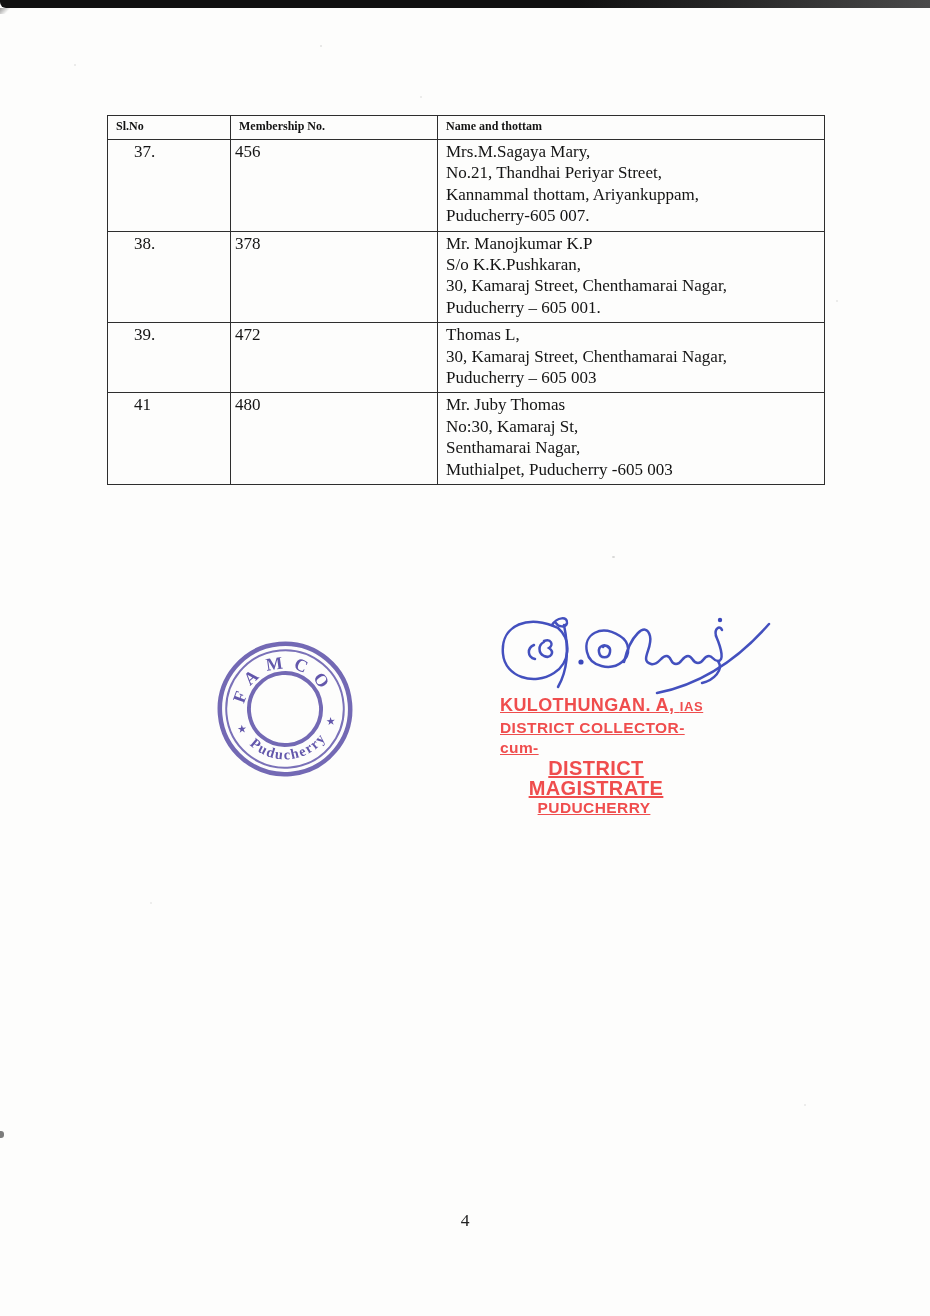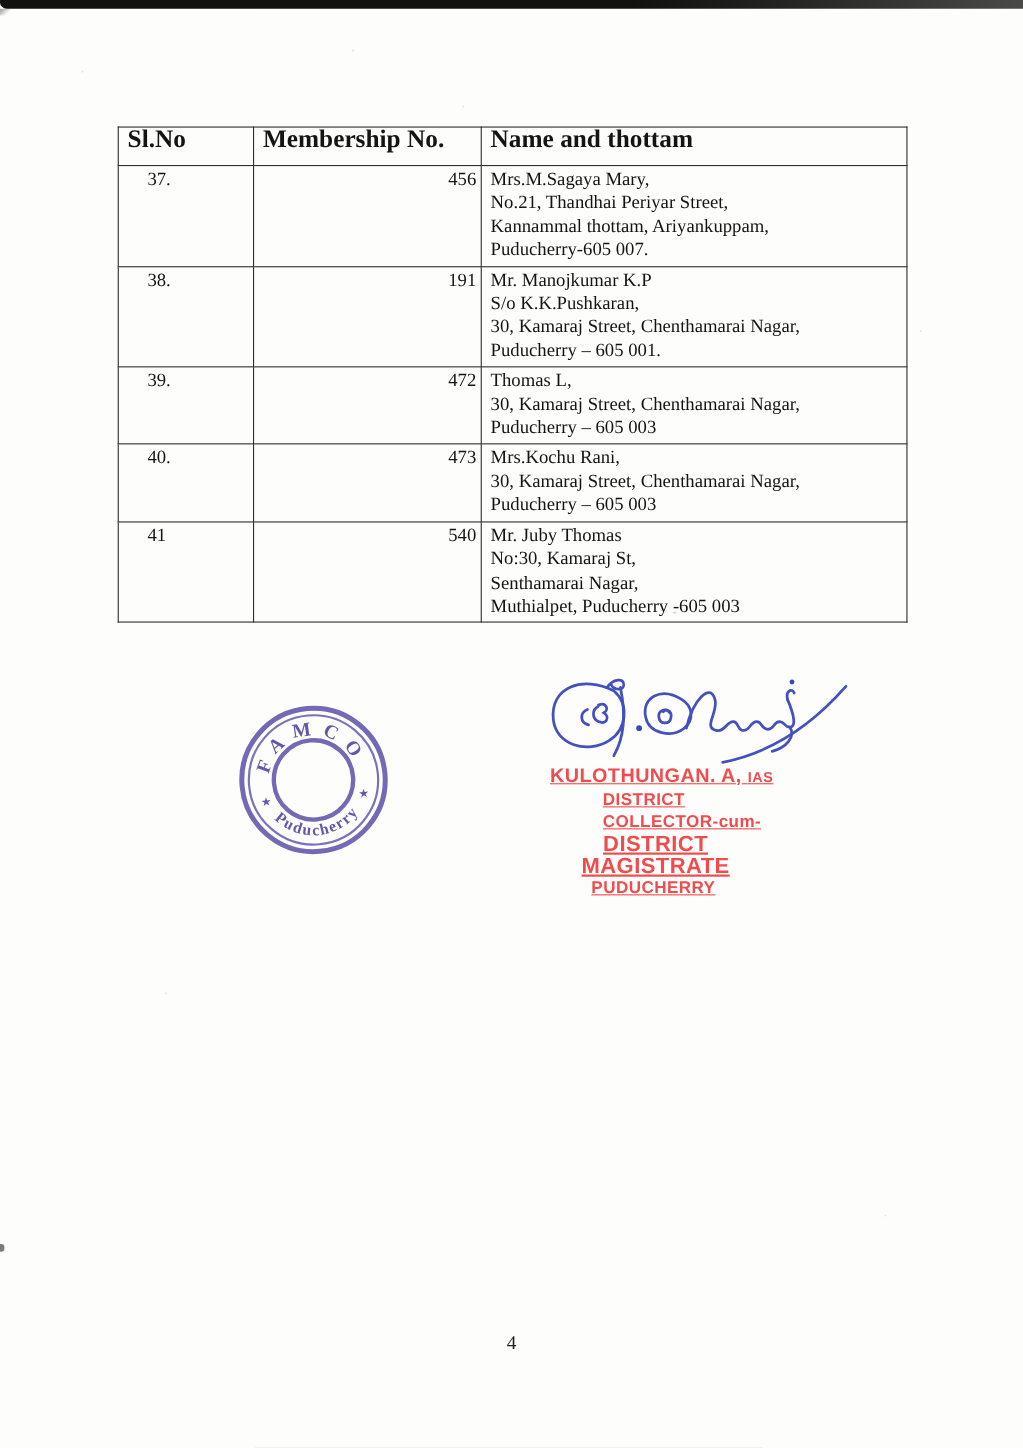--- a/index.html
+++ b/index.html
@@ -29,29 +29,29 @@
     border-collapse:collapse;
     table-layout:fixed;
     font-size:17px;
   }
   .member-table th,.member-table td{
     border:1.7px solid #2e2e2e;
     vertical-align:top;
     line-height:21.4px;
   }
   .member-table th{
-    font-size:23px;font-weight:bold;text-align:left;
-    padding:0 6px 12px 8px;height:22px;
+    font-size:12px;font-weight:bold;text-align:left;
+    padding:0 6px 1px 8px;height:22px;
   }
   .member-table th.col-mem{text-align:left;}
   .member-table col.c-sl{width:123px;}
   .member-table col.c-mem{width:207px;}
   .member-table col.c-name{width:387px;}
   .member-table td.cell-sl{padding:1px 4px 3px 26px;}
-  .member-table td.cell-mem{text-align:right;padding:1px 4px 3px 4px;}
+  .member-table td.cell-mem{text-align:left;padding:1px 4px 3px 4px;}
   .member-table td.cell-name{padding:1px 6px 4px 8px;white-space:pre-line;}
   tr.r4{height:86px;}
   tr.r3{height:67px;}
   
   .stamp{
     position:absolute;left:206px;top:630px;width:158px;height:158px;
     transform:rotate(-5deg);
     opacity:.92;
   }
   
@@ -61,21 +61,21 @@
   
   .designation{
     position:absolute;left:500px;top:694px;width:218px;
     font-family:"Liberation Sans", sans-serif;
     font-weight:bold;
     letter-spacing:.4px;
     opacity:.95;
   }
   .designation .line1{font-size:18px;line-height:23px;}
   .designation .line1 .ias{font-size:13px;letter-spacing:.6px;}
-  .designation .line2{font-size:15.5px;line-height:20px;margin-left:48px;}
+  .designation .line2{font-size:15.5px;line-height:20px;}
   .designation .line3{font-size:20px;line-height:20px;text-align:center;padding-right:26px;}
   .designation .line4{font-size:15.5px;line-height:20px;text-align:center;padding-right:30px;}
   
   .page-number{
     position:absolute;left:0;top:1210px;width:930px;
     text-align:center;font-size:17.5px;color:#222;
   }
   
   .speck{position:absolute;border-radius:50%;background:#666;}
   .sp1{left:320px;top:45px;width:2px;height:2px;opacity:.18;}
@@ -114,43 +114,36 @@
       <tr class="r4">
         <td class="cell-sl">37.</td>
         <td class="cell-mem">456</td>
         <td class="cell-name">Mrs.M.Sagaya Mary,
 No.21, Thandhai Periyar Street,
 Kannammal thottam, Ariyankuppam,
 Puducherry-605 007.</td>
       </tr>
       <tr class="r4">
         <td class="cell-sl">38.</td>
-        <td class="cell-mem">191</td>
+        <td class="cell-mem">378</td>
         <td class="cell-name">Mr. Manojkumar K.P
 S/o K.K.Pushkaran,
 30, Kamaraj Street, Chenthamarai Nagar,
 Puducherry – 605 001.</td>
       </tr>
       <tr class="r3">
         <td class="cell-sl">39.</td>
         <td class="cell-mem">472</td>
         <td class="cell-name">Thomas L,
 30, Kamaraj Street, Chenthamarai Nagar,
 Puducherry – 605 003</td>
       </tr>
-      <tr class="r3">
-        <td class="cell-sl">40.</td>
-        <td class="cell-mem">473</td>
-        <td class="cell-name">Mrs.Kochu Rani,
-30, Kamaraj Street, Chenthamarai Nagar,
-Puducherry – 605 003</td>
-      </tr>
       <tr class="r4">
         <td class="cell-sl">41</td>
-        <td class="cell-mem">540</td>
+        <td class="cell-mem">480</td>
         <td class="cell-name">Mr. Juby Thomas
 No:30, Kamaraj St,
 Senthamarai Nagar,
 Muthialpet, Puducherry -605 003</td>
       </tr>
     </tbody>
   </table>
 
   <div class="stamp">
     <svg width="158" height="158" viewBox="0 0 160 160">

